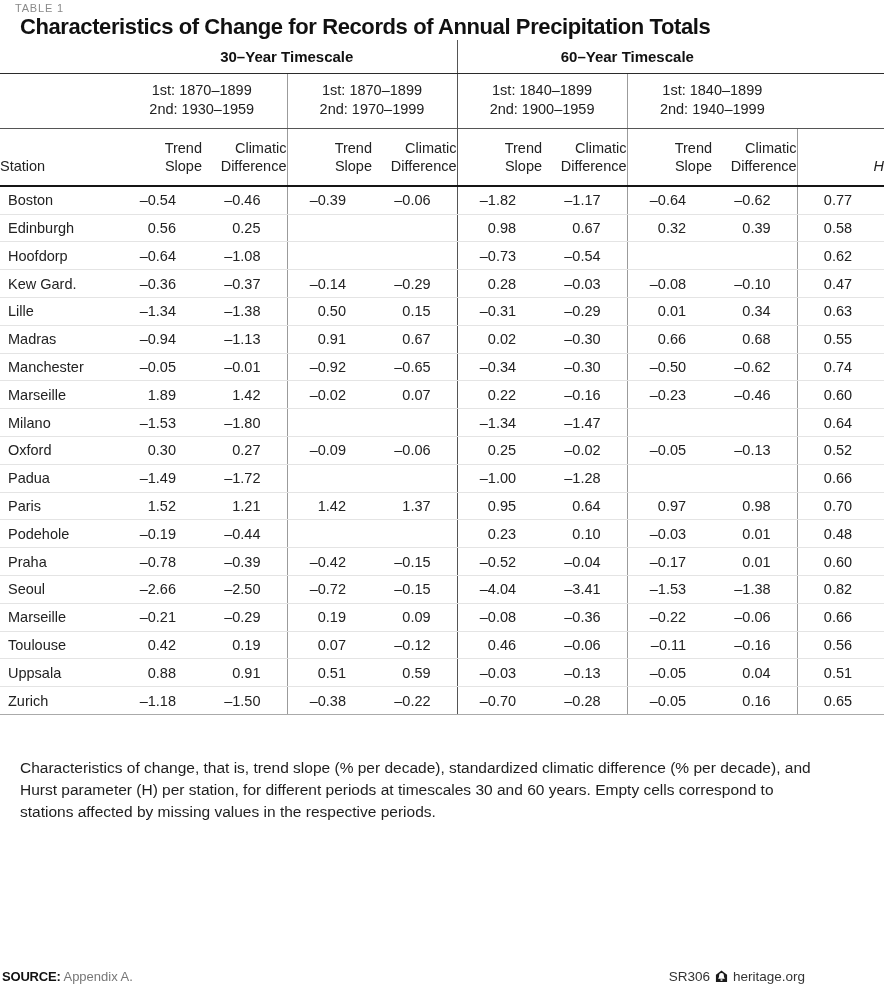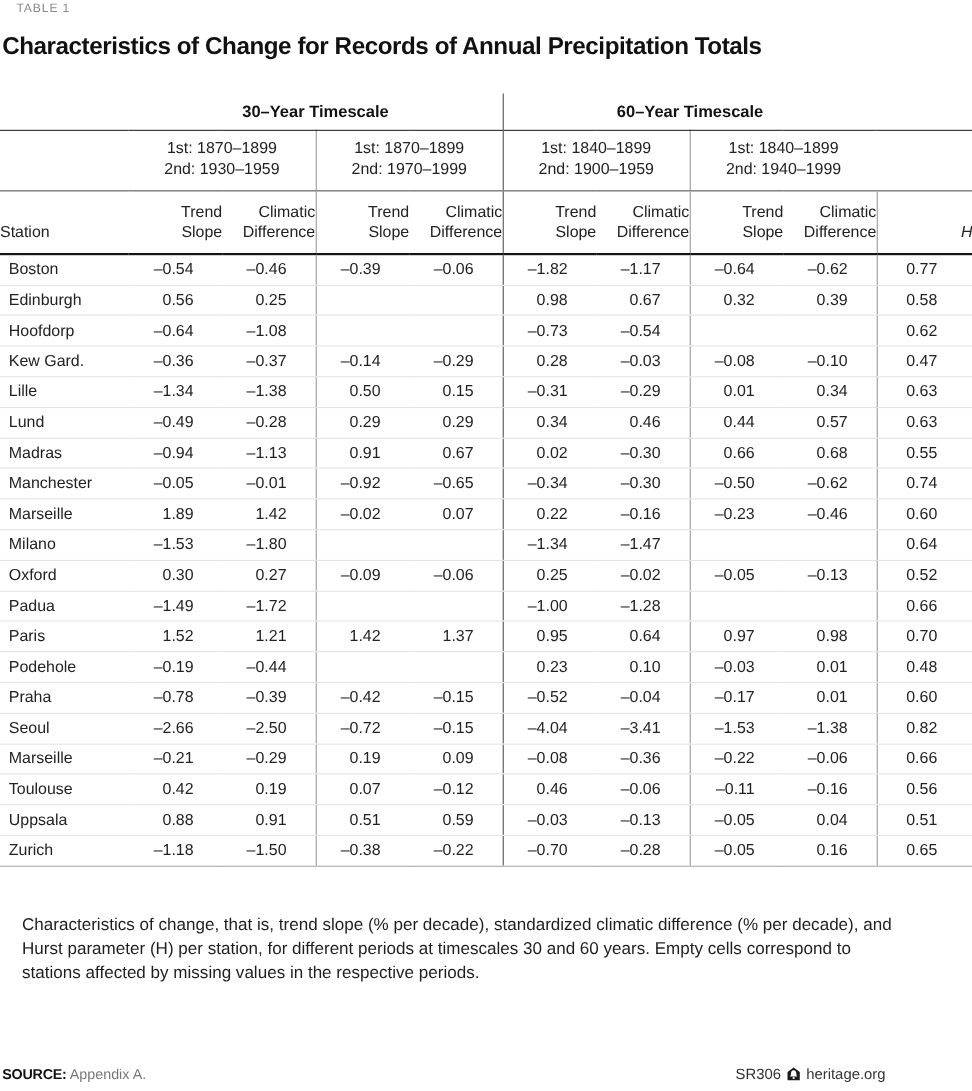--- a/index.html
+++ b/index.html
@@ -14,30 +14,28 @@
   }
   .page { width: 884px; padding-top: 2px; }
 
   .table-label {
     font-size: 11px;
     letter-spacing: 0.8px;
     color: #8a8a8a;
     padding-left: 15px;
   }
   .page-title {
-    margin-top: 15px;
     font-size: 22px;
     font-weight: 700;
     letter-spacing: -0.4px;
     color: #111;
-    padding-left: 2px;
+    padding-left: 20px;
   }
 
   table.data-table {
-    margin-top: 30px;
     border-collapse: collapse;
     table-layout: fixed;
     width: 884px;
     font-size: 14.5px;
     color: #222;
   }
   
   col.w-station { width: 117px; }
   col.w-num { width: 85px; }
   col.w-h { width: 87px; }
@@ -261,32 +259,20 @@
           <td class="c-num">–1.38</td>
           <td class="c-num div-gray">0.50</td>
           <td class="c-num">0.15</td>
           <td class="c-num div-dark">–0.31</td>
           <td class="c-num">–0.29</td>
           <td class="c-num div-gray">0.01</td>
           <td class="c-num">0.34</td>
           <td class="c-h div-gray">0.63</td>
         </tr>
         <tr>
-          <td class="c-station">Lund</td>
-          <td class="c-num">–0.49</td>
-          <td class="c-num">–0.28</td>
-          <td class="c-num div-gray">0.29</td>
-          <td class="c-num">0.29</td>
-          <td class="c-num div-dark">0.34</td>
-          <td class="c-num">0.46</td>
-          <td class="c-num div-gray">0.44</td>
-          <td class="c-num">0.57</td>
-          <td class="c-h div-gray">0.63</td>
-        </tr>
-        <tr>
           <td class="c-station">Madras</td>
           <td class="c-num">–0.94</td>
           <td class="c-num">–1.13</td>
           <td class="c-num div-gray">0.91</td>
           <td class="c-num">0.67</td>
           <td class="c-num div-dark">0.02</td>
           <td class="c-num">–0.30</td>
           <td class="c-num div-gray">0.66</td>
           <td class="c-num">0.68</td>
           <td class="c-h div-gray">0.55</td>

